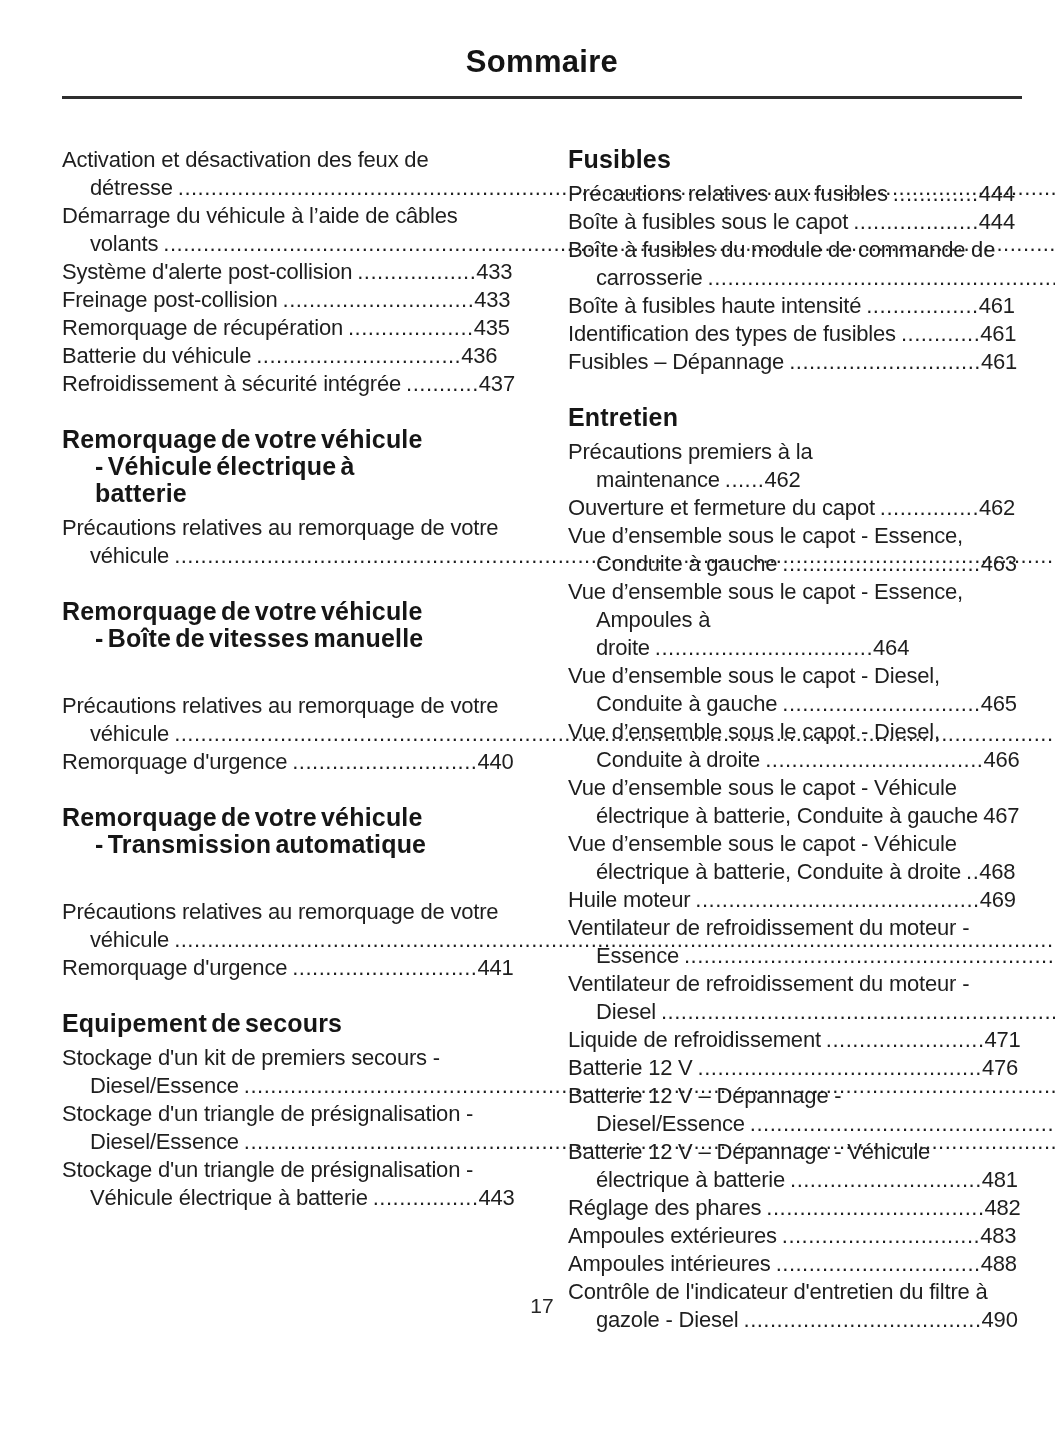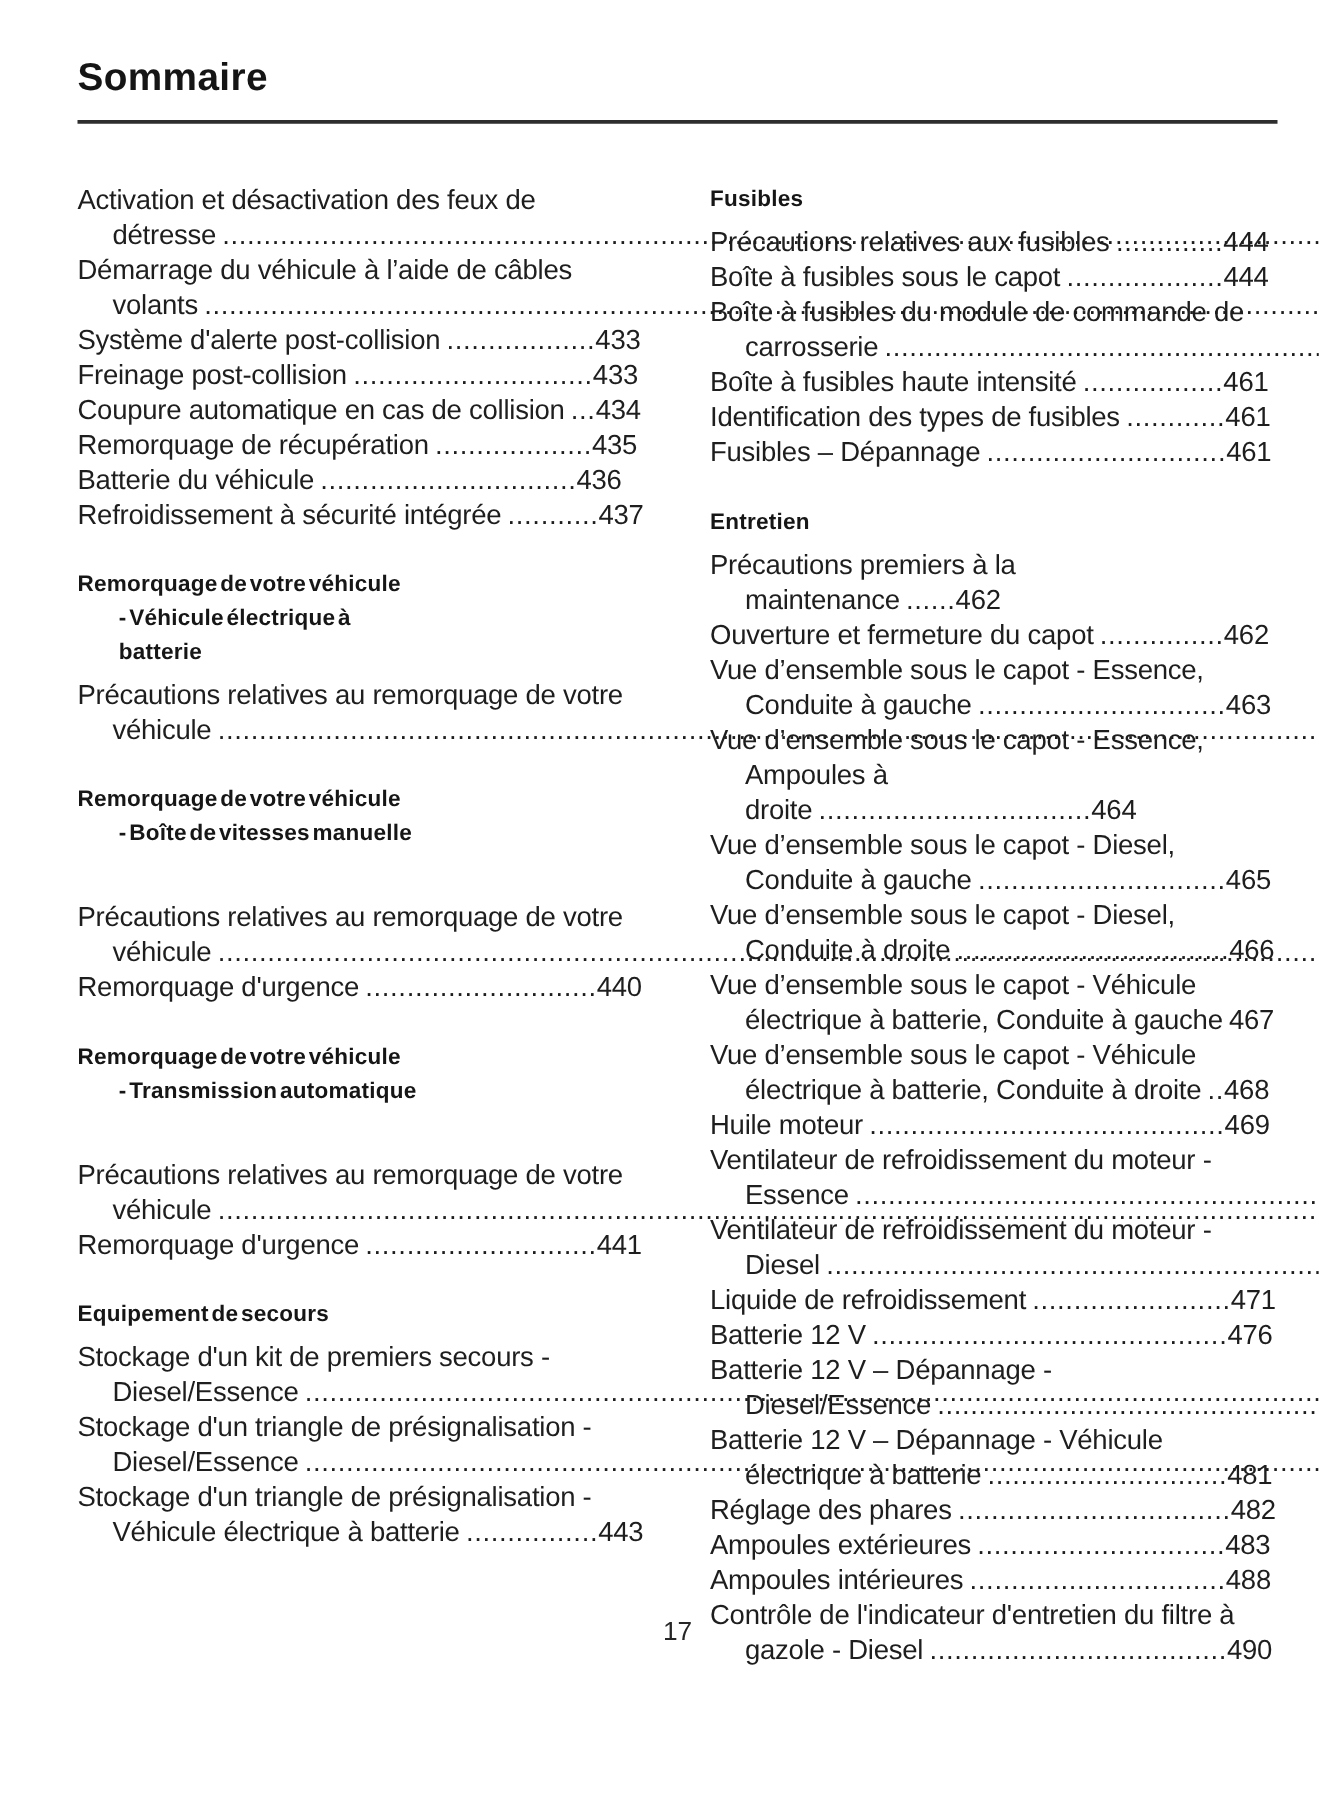--- a/index.html
+++ b/index.html
@@ -16,20 +16,21 @@
     color: #1e1e1e;
     -webkit-font-smoothing: antialiased;
   }
   .content {
     margin-left: 62px;
     width: 960px;
   }
   .doc-title {
     margin: 0;
     padding-top: 42px;
+    text-align: center;
     font-size: 31px;
     line-height: 40px;
     font-weight: bold;
     letter-spacing: 0.3px;
     color: #151515;
   }
   .header-rule {
     margin-top: 14px;
     height: 3px;
     background: #2e2e2e;
@@ -39,21 +40,21 @@
     display: flex;
     gap: 53px;
     margin-top: 47px;
   }
   .col {
     width: 453px;
     flex: 0 0 453px;
   }
   .toc-heading {
     margin: 28px 0 7px 0;
-    font-size: 18px;
+    font-size: 25px;
     line-height: 27px;
     font-weight: bold;
     letter-spacing: 0.2px;
     word-spacing: -3px;
     color: #161616;
     padding-left: 33px;
     text-indent: -33px;
     white-space: pre-line;
   }
   .toc-heading.gap-after {
@@ -90,21 +91,20 @@
 
 <div class="content">
   <h1 class="doc-title">Sommaire</h1>
   <div class="header-rule"></div>
   <div class="columns">
     <div class="col" id="col-left">
         <div class="toc-entry"><span class="lbl">Activation et désactivation des feux de détresse</span><span class="dots">....................................................................................................................................................................................................................................................................................................................................................................................................................................................................................................................</span></div>
         <div class="toc-entry"><span class="lbl">Démarrage du véhicule à l’aide de câbles volants</span><span class="dots">....................................................................................................................................................................................................................................................................................................................................................................................................................................................................................................................</span></div>
         <div class="toc-entry"><span class="lbl">Système d'alerte post-collision</span><span class="dots">..................</span><span class="pg">433</span></div>
         <div class="toc-entry"><span class="lbl">Freinage post-collision</span><span class="dots">.............................</span><span class="pg">433</span></div>
-        <div class="toc-entry"><span class="lbl">Coupure automatique en cas de collision</span><span class="dots">...</span><span class="pg">434</span></div>
         <div class="toc-entry"><span class="lbl">Remorquage de récupération</span><span class="dots">...................</span><span class="pg">435</span></div>
         <div class="toc-entry"><span class="lbl">Batterie du véhicule</span><span class="dots">...............................</span><span class="pg">436</span></div>
         <div class="toc-entry"><span class="lbl">Refroidissement à sécurité intégrée</span><span class="dots">...........</span><span class="pg">437</span></div>
         <h2 class="toc-heading">Remorquage de votre véhicule
 - Véhicule électrique à
 batterie</h2>
         <div class="toc-entry"><span class="lbl">Précautions relatives au remorquage de votre véhicule</span><span class="dots">....................................................................................................................................................................................................................................................................................................................................................................................................................................................................................................................</span></div>
         <h2 class="toc-heading gap-after">Remorquage de votre véhicule
 - Boîte de vitesses manuelle</h2>
         <div class="toc-entry"><span class="lbl">Précautions relatives au remorquage de votre véhicule</span><span class="dots">....................................................................................................................................................................................................................................................................................................................................................................................................................................................................................................................</span></div>

